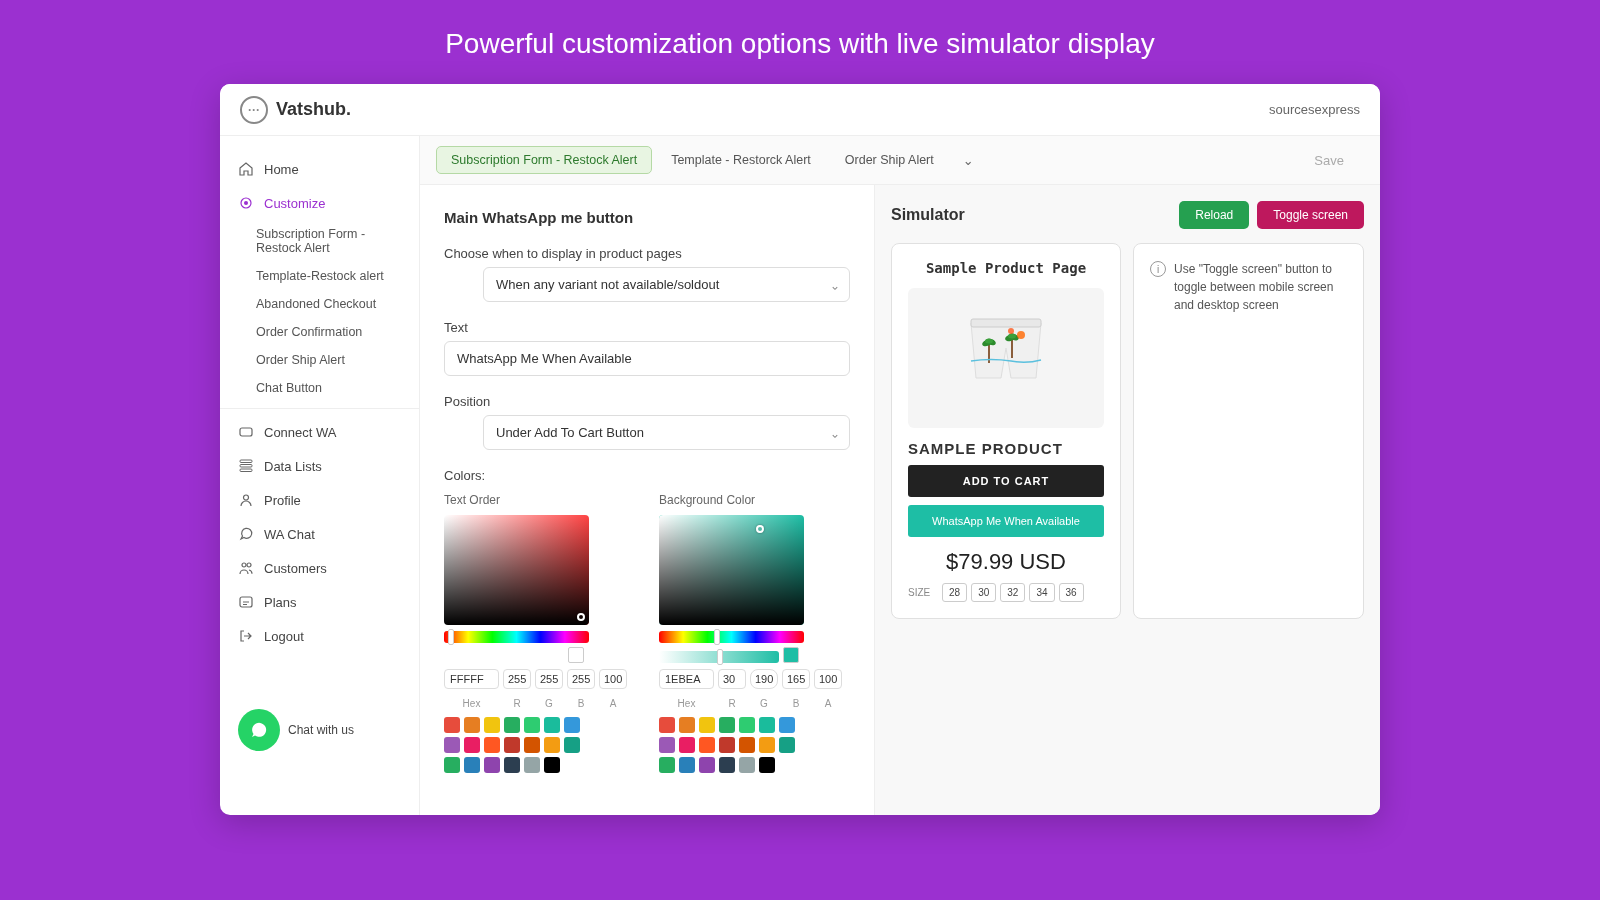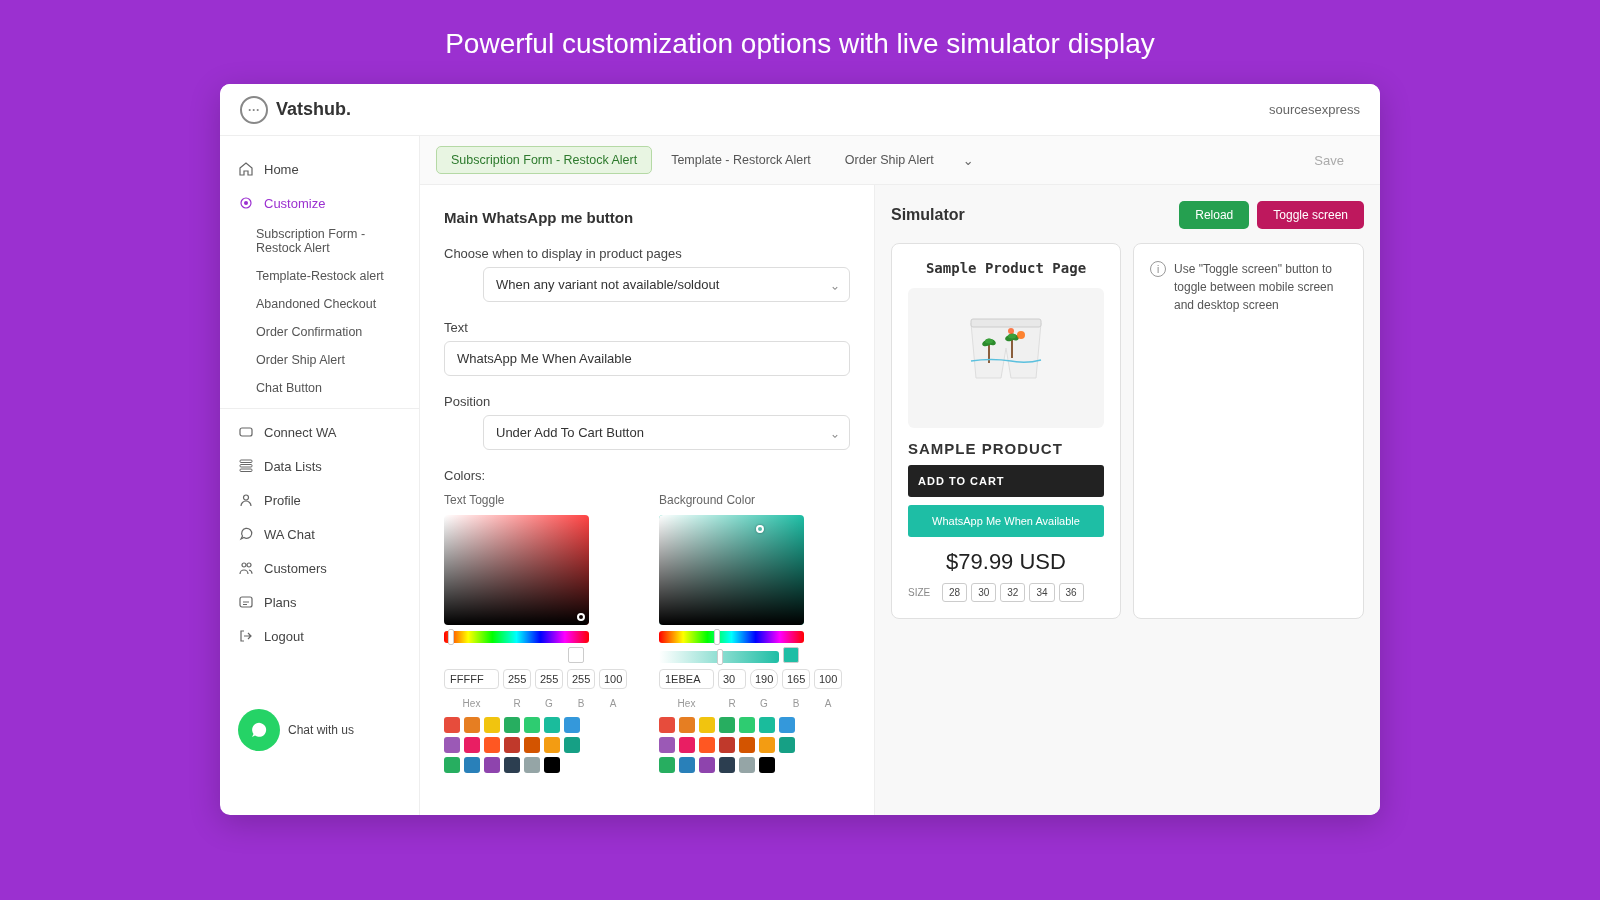--- a/index.html
+++ b/index.html
@@ -371,21 +371,21 @@
       text-align: left;
       font-size: 15px;
       font-weight: bold;
       letter-spacing: 1px;
       color: #333;
       margin-bottom: 8px;
     }
     .phone-add-to-cart {
       background: #222;
       color: white;
-      text-align: left;
+      text-align: center;
       padding: 10px;
       font-size: 11px;
       font-weight: bold;
       letter-spacing: 1px;
       border-radius: 3px;
       margin-bottom: 8px;
     }
     .phone-whatsapp-btn {
       background: #1ebea5;
       color: white;
@@ -630,21 +630,21 @@
                 <option>Under Add To Cart Button</option>
               </select>
             </div>
           </div>
 
           <div class="form-group">
             <div class="colors-label">Colors:</div>
             <div class="color-pickers">
 
               <div class="color-picker-group">
-                <div class="color-picker-label">Text Toggle</div>
+                <div class="color-picker-label">Text Order</div>
                 <div class="color-canvas" style="background: linear-gradient(to right, white, #ff4444);">
                   <div style="position:absolute;inset:0;background:linear-gradient(to bottom, transparent, black);"></div>
                   <div class="color-canvas-dot" style="bottom: 4px; right: 4px;"></div>
                 </div>
                 <div class="hue-bar">
                   <div class="hue-bar-thumb" style="left: 4px;"></div>
                 </div>
                 <div style="display:flex; gap:4px; margin-top:4px;">
                   <div class="alpha-bar text-alpha" style="width:120px; height:12px; border-radius:3px;"></div>
                   <div style="width:16px;height:16px;border:1px solid #ccc;border-radius:2px;background:white;"></div>

